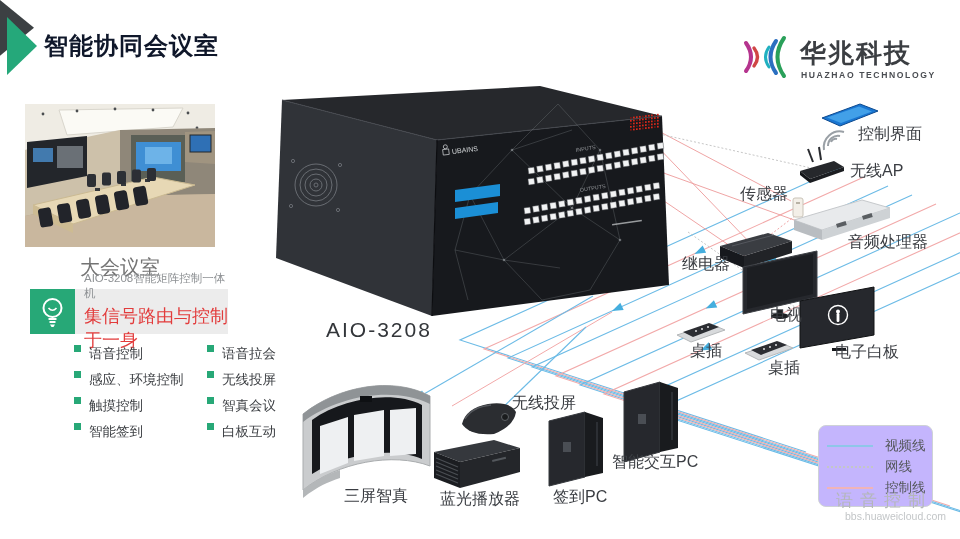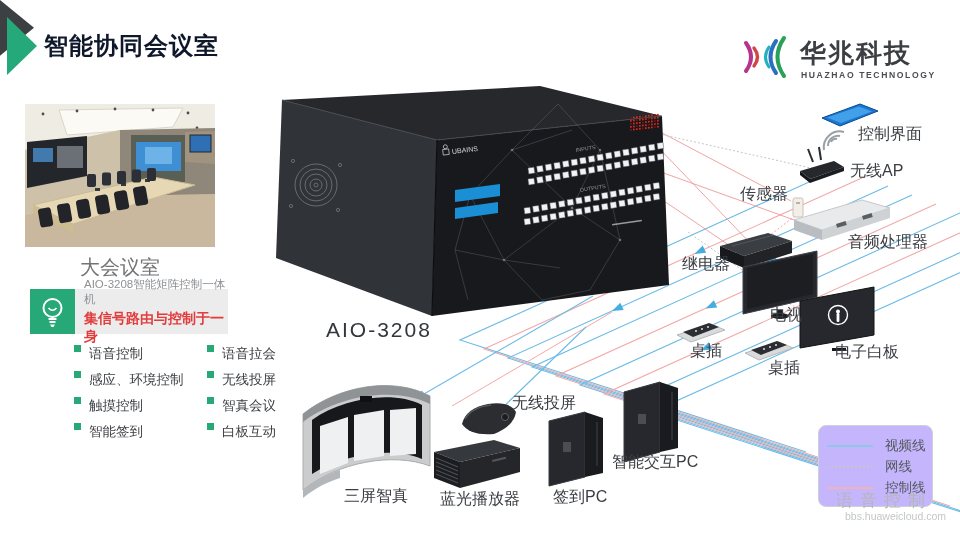--- a/index.html
+++ b/index.html
@@ -16,21 +16,21 @@
   #brand-name{position:absolute;left:62px;top:2px;font-size:26px;font-weight:bold;color:#3b3e42;letter-spacing:2px;}
   #brand-sub{position:absolute;left:63px;top:36px;font-size:8.6px;color:#4a4d52;letter-spacing:1.6px;font-weight:bold;}
 
   
   #room-photo{position:absolute;left:25px;top:104px;width:190px;height:143px;z-index:5;}
   #room-label{position:absolute;left:25px;top:254px;width:190px;text-align:center;font-size:20px;color:#737373;z-index:5;}
   #info-icon{position:absolute;left:30px;top:289px;width:45px;height:45px;background:#27a877;z-index:5;}
   #info-text{position:absolute;left:75px;top:289px;width:153px;height:45px;background:#ececec;z-index:5;
     display:flex;flex-direction:column;justify-content:center;padding-left:9px;box-sizing:border-box;}
   .info-line1{font-size:11.5px;color:#8e9194;}
-  .info-line2{font-size:14px;color:#e23c3c;font-weight:bold;margin-top:3px;}
+  .info-line2{font-size:18px;color:#e23c3c;font-weight:normal;margin-top:3px;}
   .feat-col{position:absolute;top:345px;z-index:5;}
   #feat-left{left:30px;}
   #feat-right{left:163px;}
   .feat-item{display:flex;height:14px;margin-bottom:12px;font-size:13.5px;color:#3b3e42;white-space:nowrap;padding-left:44px;}
   .bullet{display:inline-block;width:7px;height:7px;background:#27a877;margin-right:8px;flex:0 0 auto;}
 
   
   #lines-svg{position:absolute;left:0;top:0;width:960px;height:539px;z-index:1;}
   .dev{position:absolute;z-index:2;}
   .label{position:absolute;font-size:16px;color:#3a3d42;white-space:nowrap;z-index:3;}

